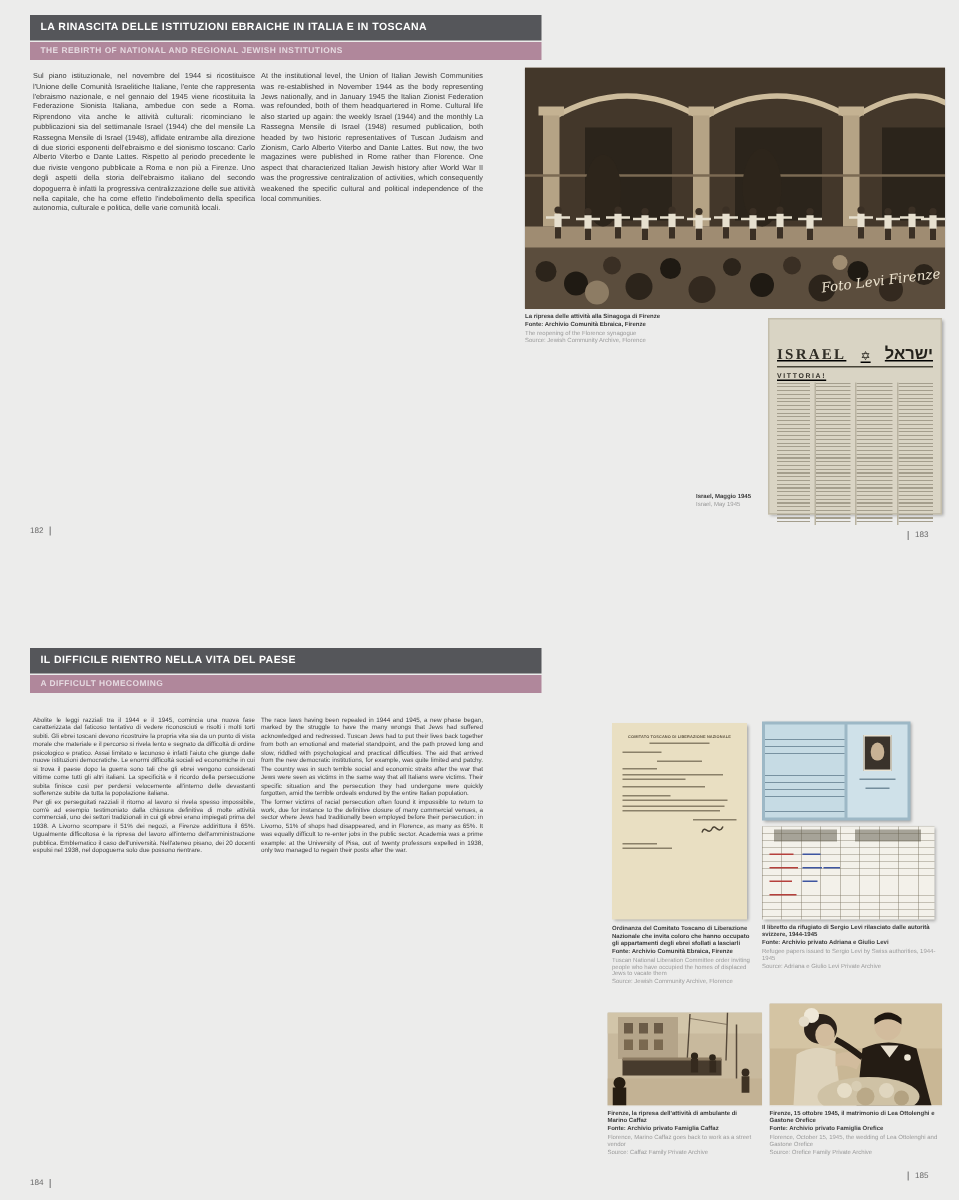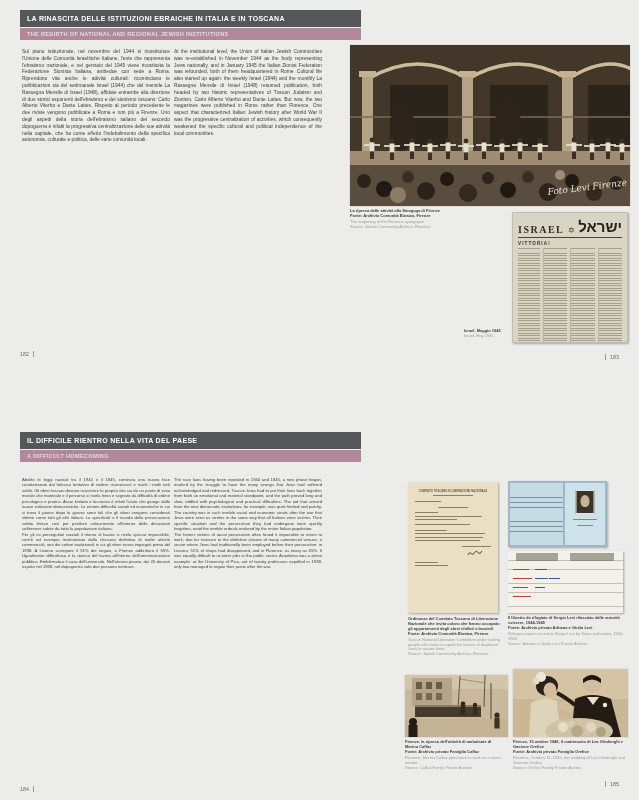--- a/index.html
+++ b/index.html
@@ -35,30 +35,31 @@
   
   .pgnum{font-size:5.4px;color:#6a6a6a;}
   .pgnum.left{border-right:.7px solid #9a9a9a;padding-right:4px;}
   .pgnum.right{border-left:.7px solid #9a9a9a;padding-left:4px;}
   
   .photo{box-shadow:0 0 1px rgba(0,0,0,.35);}
   svg{display:block;}
   
   .magazine{
     width:116px;height:131px;background:#d9d4c4;box-sizing:border-box;
-    padding:5px 5px 4px 5px;box-shadow:1px 1px 2px rgba(0,0,0,.3);
+    padding:17px 5px 4px 5px;box-shadow:1px 1px 2px rgba(0,0,0,.3);
     border:1px solid #c3bdab;
+    text-decoration:underline;
   }
   .mag-masthead{
     display:flex;justify-content:space-between;align-items:flex-end;
     border-bottom:1px solid #474438;padding-bottom:2px;
   }
   .mag-title{font-family:"Liberation Serif", serif;font-weight:bold;font-size:10px;letter-spacing:1.5px;color:#2f2d26;}
   .mag-star{font-size:8px;color:#2f2d26;line-height:8px;}
-  .mag-hebrew{font-size:15px;font-weight:bold;color:#24221c;}
+  .mag-hebrew{font-size:11px;font-weight:bold;color:#24221c;}
   .mag-headline{font-size:4.6px;font-weight:bold;letter-spacing:1.1px;color:#34312a;margin:3px 0 1px 0;}
   .mag-cols{display:flex;gap:3px;height:95px;margin-top:2px;}
   .mag-col{
     flex:1;
     background:repeating-linear-gradient(to bottom,#a49e8d 0,#a49e8d .7px,rgba(0,0,0,0) .7px,rgba(0,0,0,0) 2.5px);
   }
   .mag-col + .mag-col{border-left:.6px solid #b9b3a1;padding-left:2px;}
   
   .doc-ord{
     width:90px;height:131px;background:#e9dfc2;box-sizing:border-box;

